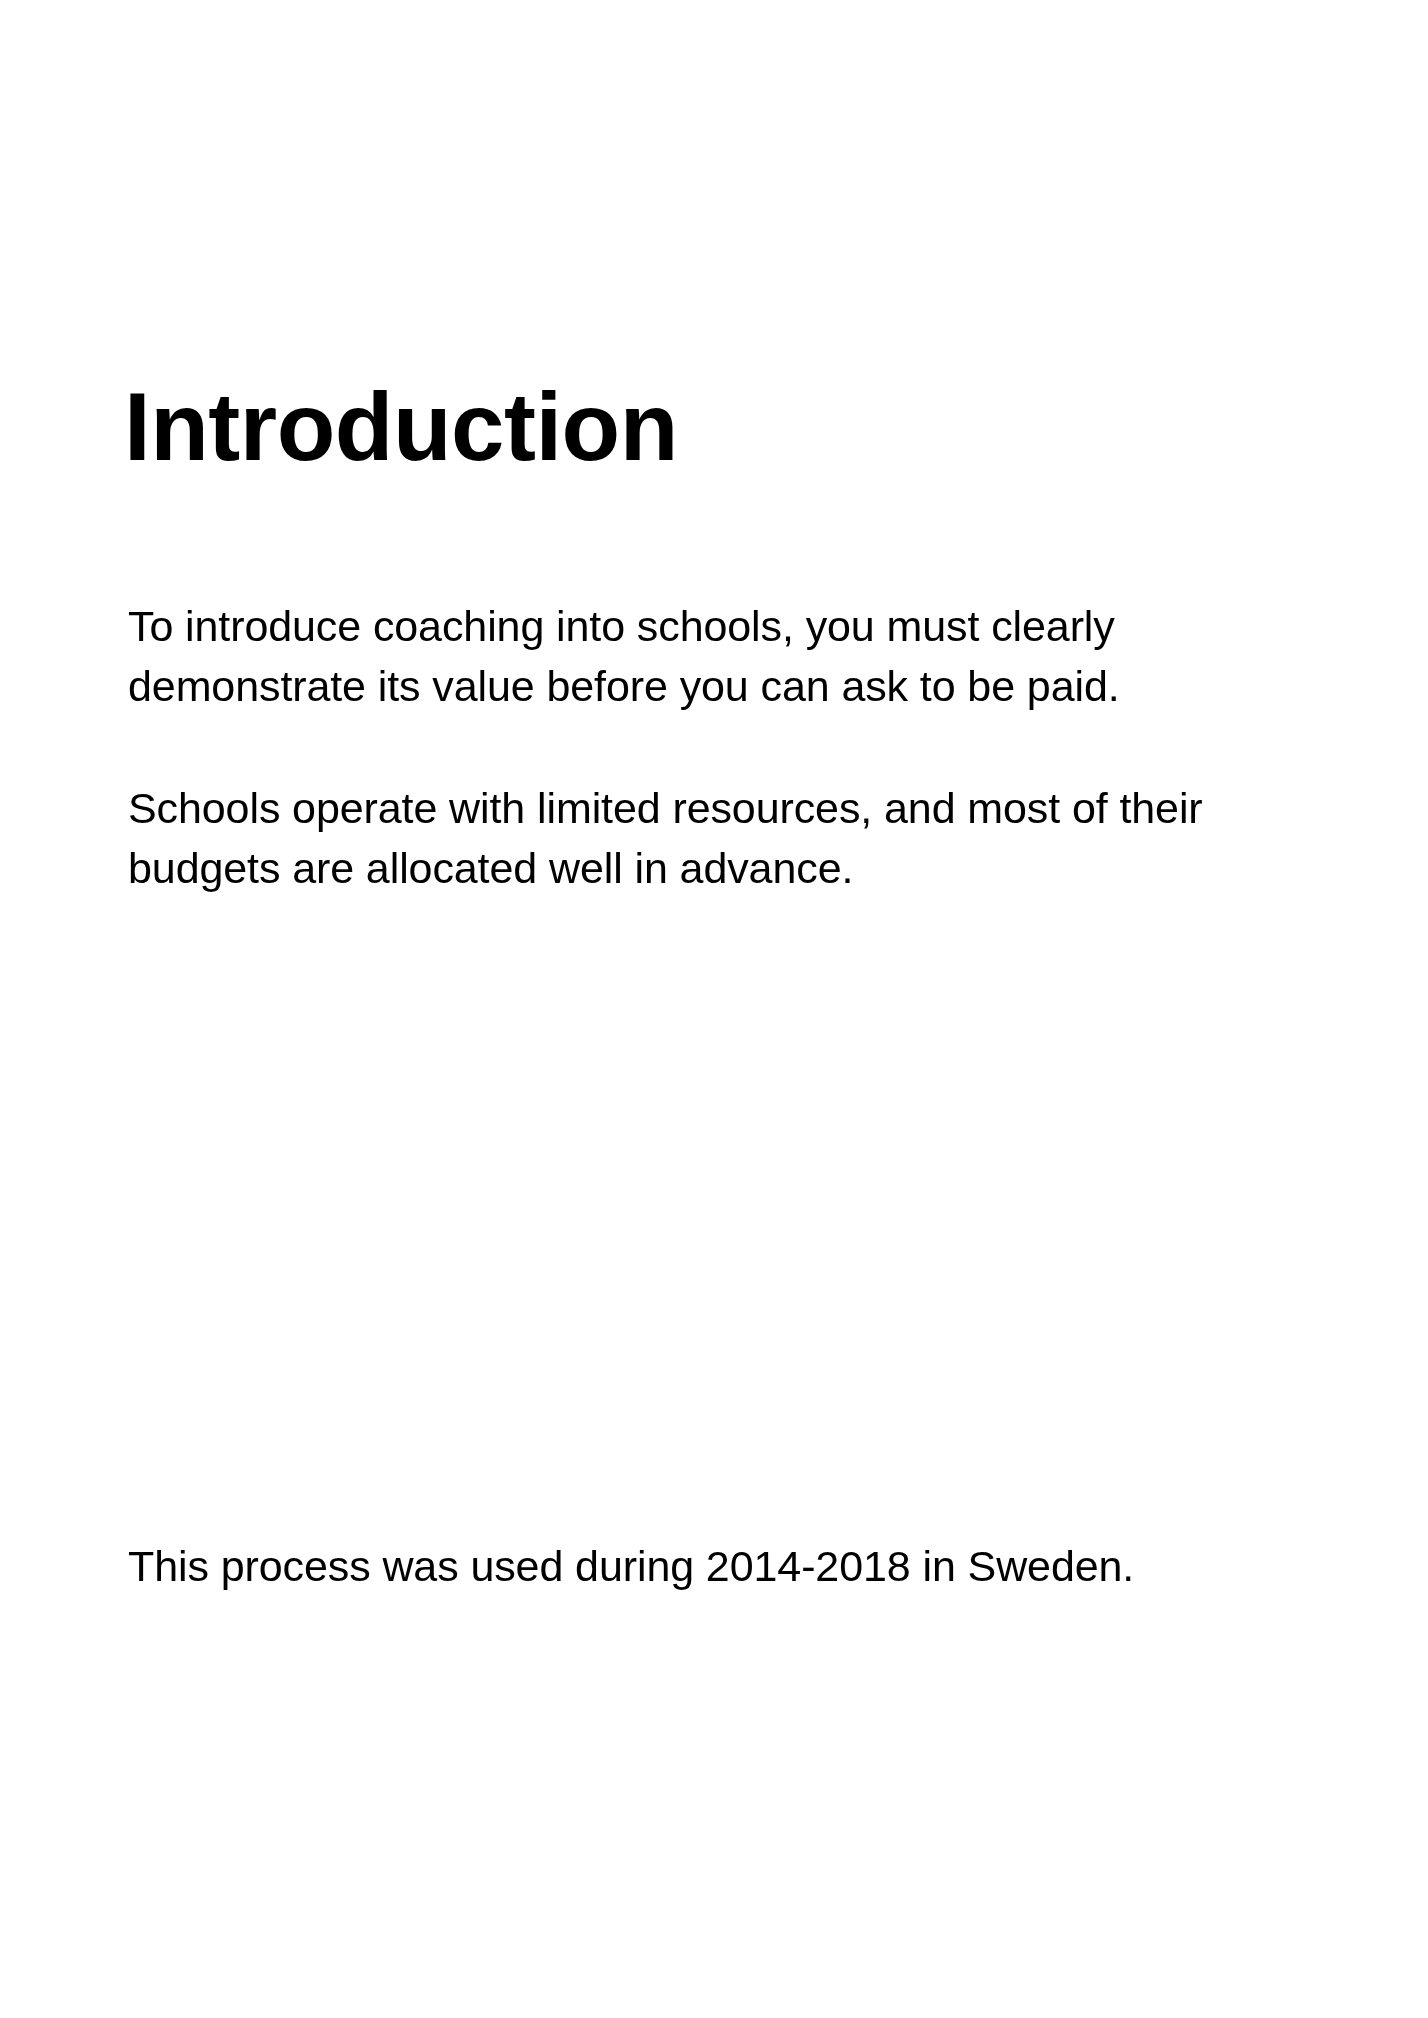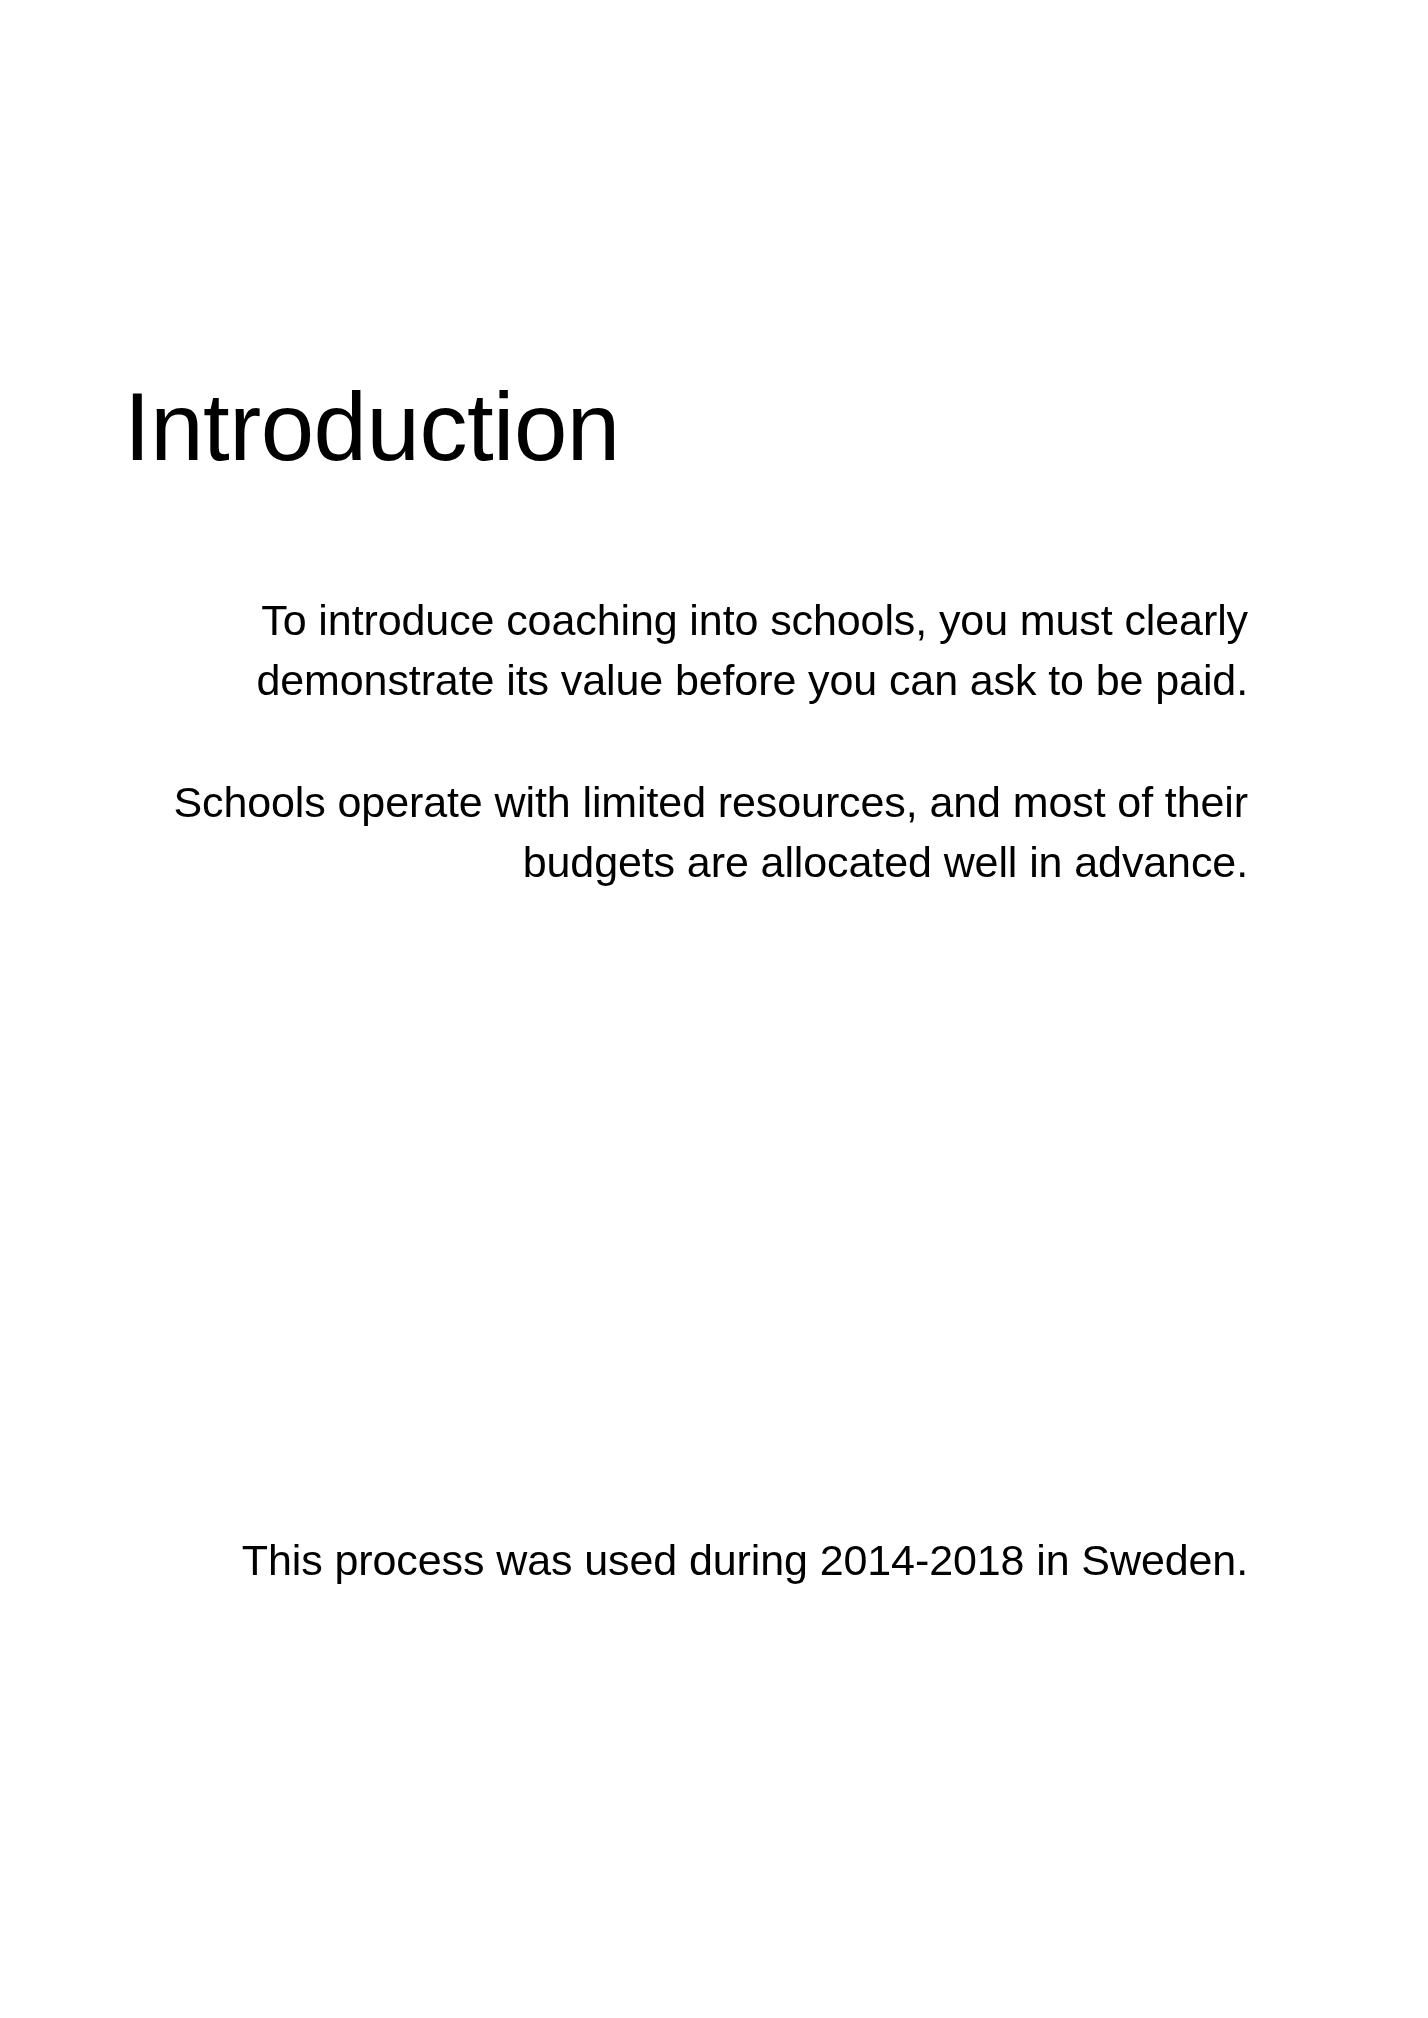--- a/index.html
+++ b/index.html
@@ -25,41 +25,40 @@
     height: 2018px;
     background: #ffffff;
   }
 
   .slide-title {
     position: absolute;
     left: 124px;
     top: 372px;
     font-size: 96px;
     line-height: 110px;
-    font-weight: 400;
+    font-weight: 700;
     letter-spacing: -0.5px;
     color: #000000;
     margin: 0;
     white-space: nowrap;
   }
 
   .body-block {
     position: absolute;
     left: 120px;
     width: 1130px;
   }
 
   .para {
     font-size: 43px;
     line-height: 60px;
     font-weight: 400;
     color: #000000;
-    margin: 2px;
+    margin: 8px;
     letter-spacing: -0.1px;
-    text-align: right;
   }
 
   .para em {
     font-style: italic;
   }
 
   #para-1 { top: 588px; }
   #para-2 { top: 770px; }
   #para-3 { top: 950px; }
   #para-4 { top: 1528px; }

